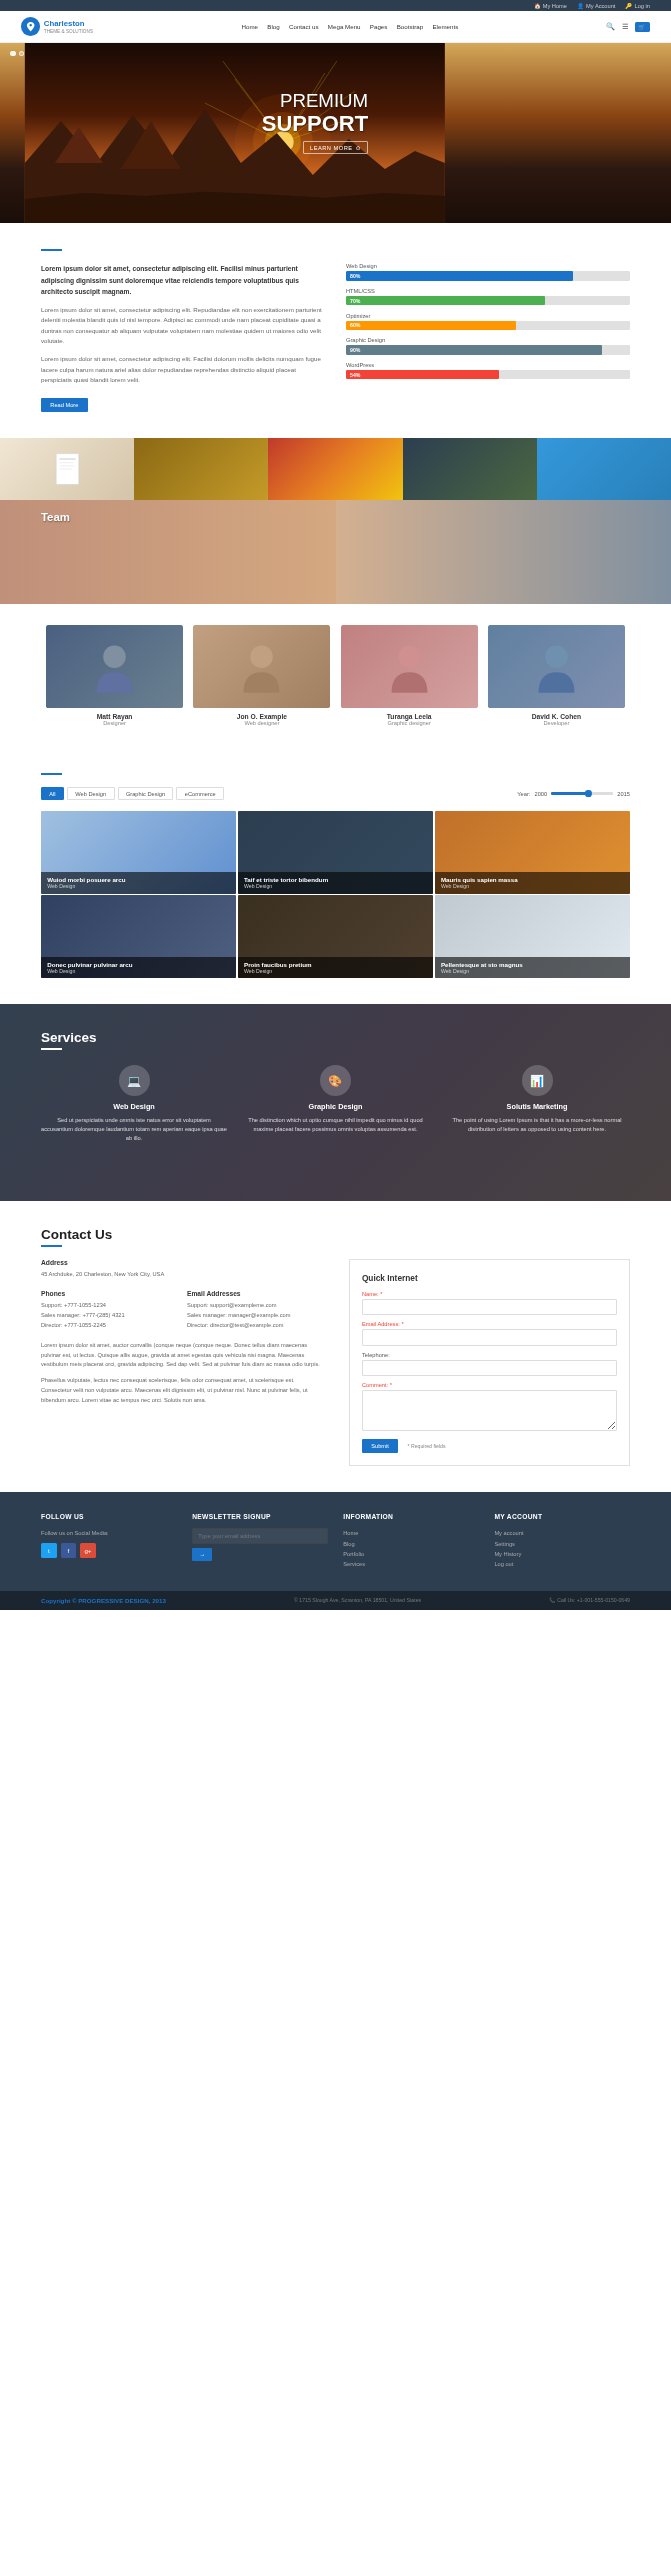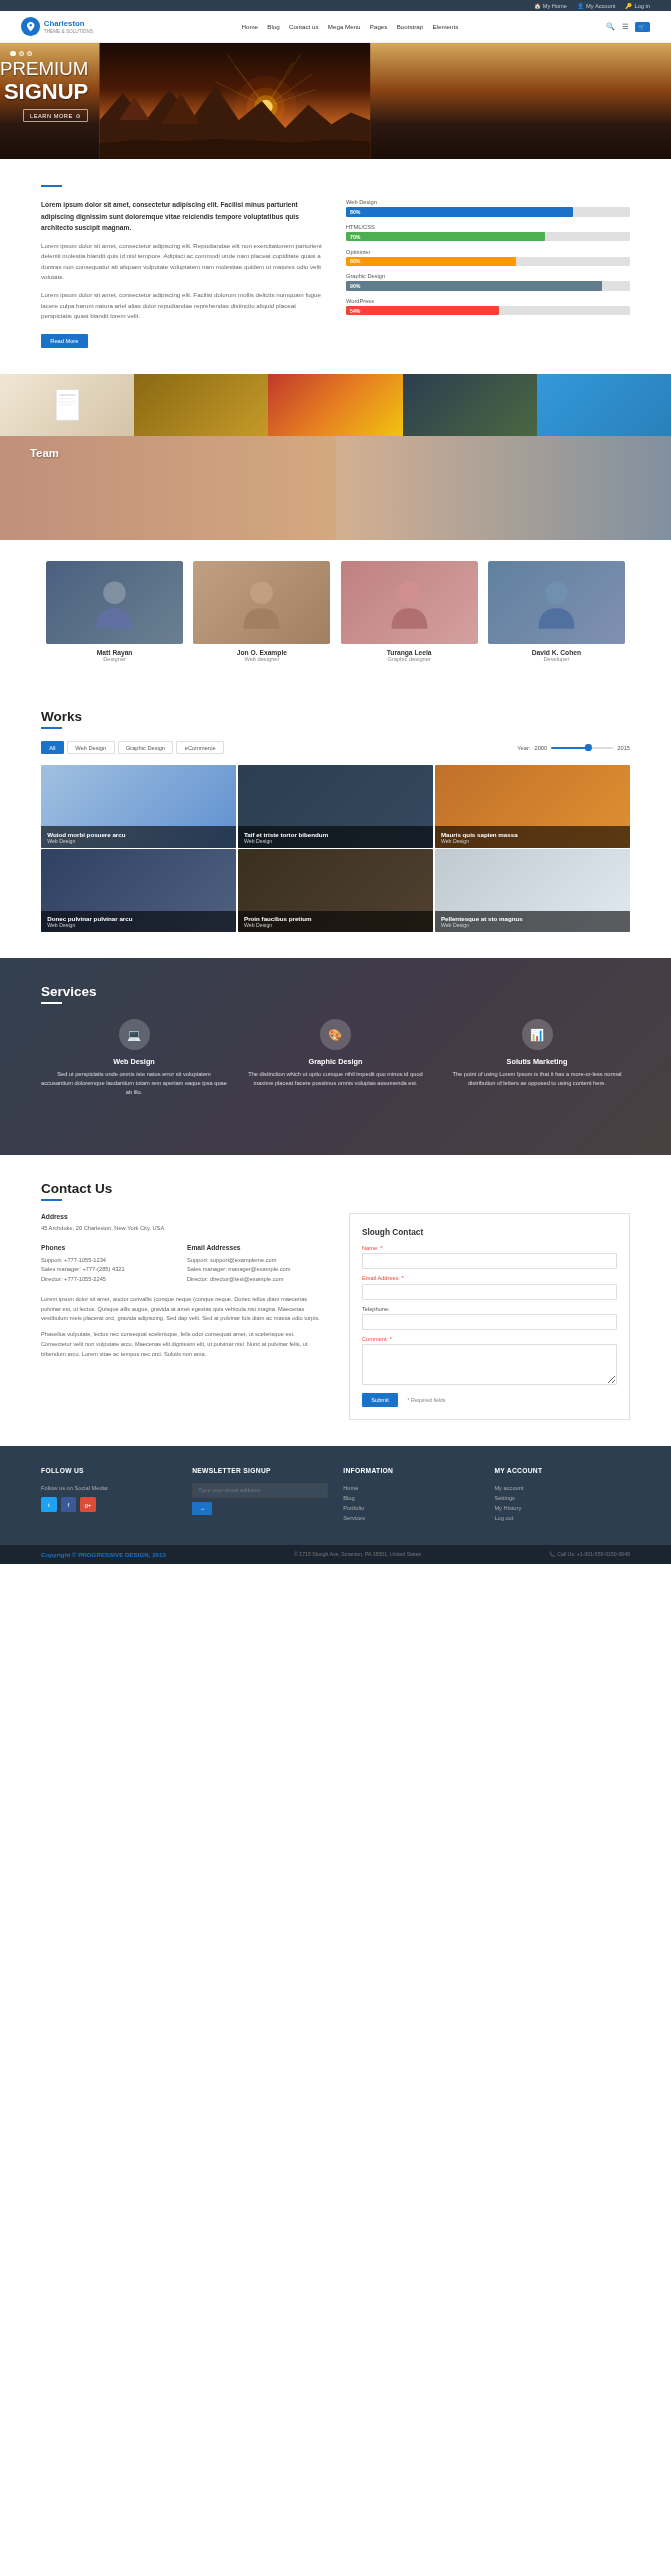--- a/index.html
+++ b/index.html
@@ -16,21 +16,21 @@
     .brand-logo svg { width: 11.4px; height: 11.4px; }
     .brand-name { font-size: 7.8px; font-weight: 700; color: #1a73c8; line-height: 1.1; }
     .brand-tagline { font-size: 4.7px; color: #888; }
     .nav-links { display: flex; gap: 9.3px; align-items: center; }
     .nav-links a { color: #333; text-decoration: none; font-size: 6.2px; font-weight: 500; }
     .nav-icons { display: flex; gap: 6.2px; align-items: center; }
     .nav-icon { font-size: 7.3px; color: #555; cursor: pointer; }
     .cart-icon { background: #1a73c8; color: #fff; padding: 2.1px 4.1px; border-radius: 1.6px; font-size: 5.7px; }
 
     
-    .hero { position: relative; width: 100%; height: 116px; background: linear-gradient(to bottom, #d4a85a 0%, #8b4513 40%, #2c1810 70%, #1a0d08 100%); overflow: hidden; display: flex; align-items: center; justify-content: flex-start; }
+    .hero { position: relative; width: 100%; height: 180px; background: linear-gradient(to bottom, #d4a85a 0%, #8b4513 40%, #2c1810 70%, #1a0d08 100%); overflow: hidden; display: flex; align-items: center; justify-content: center; }
     .hero-content { position: relative; z-index: 2; text-align: right; padding-right: 41px; padding-bottom: 21px; }
     .hero-title { color: #fff; font-size: 18.7px; font-weight: 300; line-height: 1.1; text-shadow: 0.5px 0.5px 1.6px rgba(0,0,0,0.5); }
     .hero-title strong { display: block; font-weight: 900; font-size: 22px; }
     .hero-cta { margin-top: 5.2px; display: inline-flex; align-items: center; gap: 3.1px; color: #fff; font-size: 5.7px; letter-spacing: 0.5px; text-transform: uppercase; border: 0.5px solid rgba(255,255,255,0.6); padding: 2.6px 6.2px; border-radius: 1px; cursor: pointer; }
     .hero-nav-dots { position: absolute; top: 7.8px; left: 10.4px; display: flex; gap: 3.1px; }
     .hero-dot { width: 5.2px; height: 5.2px; border-radius: 50%; border: 0.5px solid rgba(255,255,255,0.7); background: rgba(255,255,255,0.3); }
     .hero-dot.active { background: rgba(255,255,255,0.9); }
 
     
     .section { padding: 26px 41px; }
@@ -58,21 +58,21 @@
     .p1 { background: linear-gradient(135deg, #f0e6d3 0%, #d4c4a8 100%); }
     .p2 { background: linear-gradient(135deg, #8b6914 0%, #c49a28 100%); }
     .p3 { background: linear-gradient(135deg, #c0392b 0%, #e67e22 50%, #f1c40f 100%); }
     .p4 { background: linear-gradient(135deg, #2c3e50 0%, #4a6741 100%); }
     .p5 { background: linear-gradient(135deg, #3498db 0%, #2980b9 100%); }
 
     
     .team-section { position: relative; background: #f5f5f5; }
     .team-faces { display: flex; overflow: hidden; height: 104px; }
     .team-face { flex: 1; overflow: hidden; }
-    .team-overlay { position: absolute; top: 10.4px; left: 30px; color: #fff; font-size: 11.4px; font-weight: 700; text-shadow: 0.5px 0.5px 1.6px rgba(0,0,0,0.4); }
+    .team-overlay { position: absolute; top: 10.4px; left: 41px; color: #fff; font-size: 11.4px; font-weight: 700; text-shadow: 0.5px 0.5px 1.6px rgba(0,0,0,0.4); }
     .team-members { display: grid; grid-template-columns: repeat(4, 1fr); gap: 0; padding: 15.5px 41px; background: #fff; }
     .team-member { text-align: center; padding: 5.2px; }
     .team-avatar { width: 100%; height: 83px; overflow: hidden; border-radius: 1.6px; margin-bottom: 5.2px; }
     .avatar-bg { width: 100%; height: 100%; background-size: cover; background-position: center; border-radius: 1.6px; }
     .a1 { background: linear-gradient(135deg, #4a6080 0%, #6a8090 100%); }
     .a2 { background: linear-gradient(135deg, #c0a080 0%, #a08060 100%); }
     .a3 { background: linear-gradient(135deg, #c08080 0%, #d4a0a0 100%); }
     .a4 { background: linear-gradient(135deg, #6080a0 0%, #8090b0 100%); }
     .team-name { font-size: 6.7px; font-weight: 600; color: #333; }
     .team-role { font-size: 5.7px; color: #888; }
@@ -225,21 +225,21 @@
 
     <path d="M0 300 L0 260 L100 250 L200 255 L300 248 L400 252 L500 258 L600 250 L700 255 L700 300 Z" fill="#2a1205"></path>
 
     <path d="M50 200 L90 140 L130 200 Z" fill="#5a2510"></path>
     <path d="M160 210 L210 130 L260 210 Z" fill="#4a1f0a"></path>
     <path d="M280 215 L310 160 L350 215 Z" fill="#3a1a08"></path>
   </svg>
   <div class="hero-content">
     <div class="hero-title">
       <span>PREMIUM</span>
-      <strong>SIGNUP</strong>
+      <strong>SUPPORT</strong>
     </div>
     <div class="hero-cta">
       <span>LEARN MORE</span>
       <span>⊙</span>
     </div>
   </div>
 </div>
 
 <div class="section">
   <div class="section-divider"></div>
@@ -386,21 +386,20 @@
             </svg>
         </div>
       </div>
       <div class="team-name">David K. Cohen</div>
       <div class="team-role">Developer</div>
     </div>
   </div>
 </div>
 
 <div class="works-section">
-  <h2 class="section-title">Works</h2>
   <div class="section-divider"></div>
   <div class="works-filter">
     <button class="filter-btn active">All</button>
     <button class="filter-btn">Web Design</button>
     <button class="filter-btn">Graphic Design</button>
     <button class="filter-btn">eCommerce</button>
     <div class="filter-year">
       <span>Year:</span>
       <span>2000</span>
       <div class="year-slider">
@@ -501,21 +500,21 @@
           <p>Support: support@exampleme.com</p>
           <p>Sales manager: manager@example.com</p>
           <p>Director: director@test@example.com</p>
         </div>
       </div>
       <p class="contact-body-text">Lorem ipsum dolor sit amet, auctor convallis (conque neque (conque neque. Donec tellus diam maecenas pulvinar est, ut lectus. Quisque allis augue, gravida at amet egestas quis vehicula nisi magna. Maecenas vestibulum meis placerat orci, gravida adipiscing. Sed dap velit. Sed at pulvinar fuis diam ac massa odio turpis.</p>
       <p class="contact-body-text">Phasellus vulputate, lectus nec consequat scelerisque, felis odor consequat amet, ut scelerisque est. Consectetur velit non vulputate arcu. Maecenas elit dignissim elit, ut pulvinar nisl. Nunc at pulvinar felis, ut bibendum arcu. Lorem vitae ac tempus nec orci. Solutis non ama.</p>
     </div>
     <div class="contact-right">
       <div class="quick-contact-box">
-        <div class="quick-contact-title">Slough Contact</div>
+        <div class="quick-contact-title">Quick Internet</div>
         <div class="form-group">
           <label class="form-label"><span>Name:</span> <span>*</span></label>
           <input class="form-input" type="text" style="">
         </div>
         <div class="form-group">
           <label class="form-label"><span>Email Address:</span> <span>*</span></label>
           <input class="form-input" type="email" style="">
         </div>
         <div class="form-group">
           <label class="form-label">Telephone:</label>

